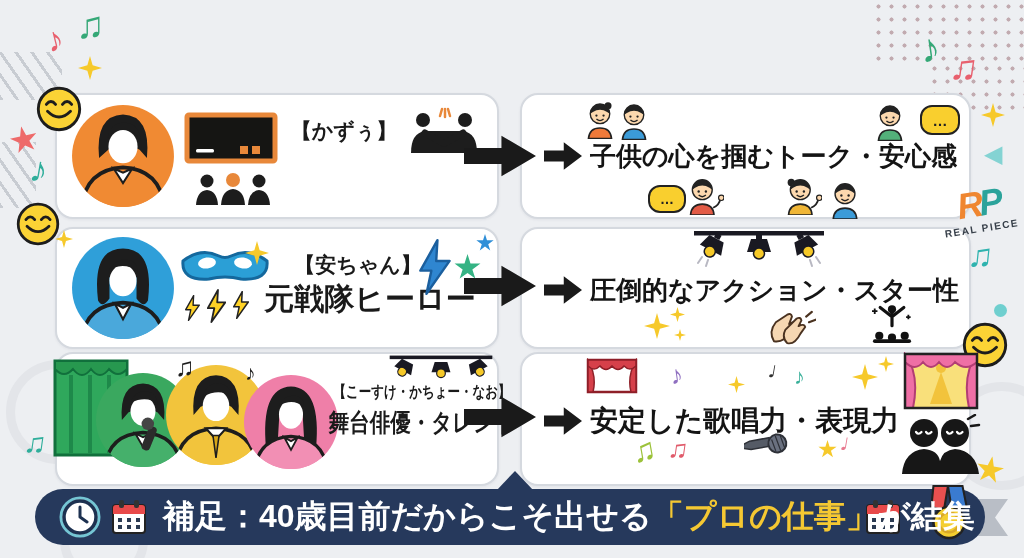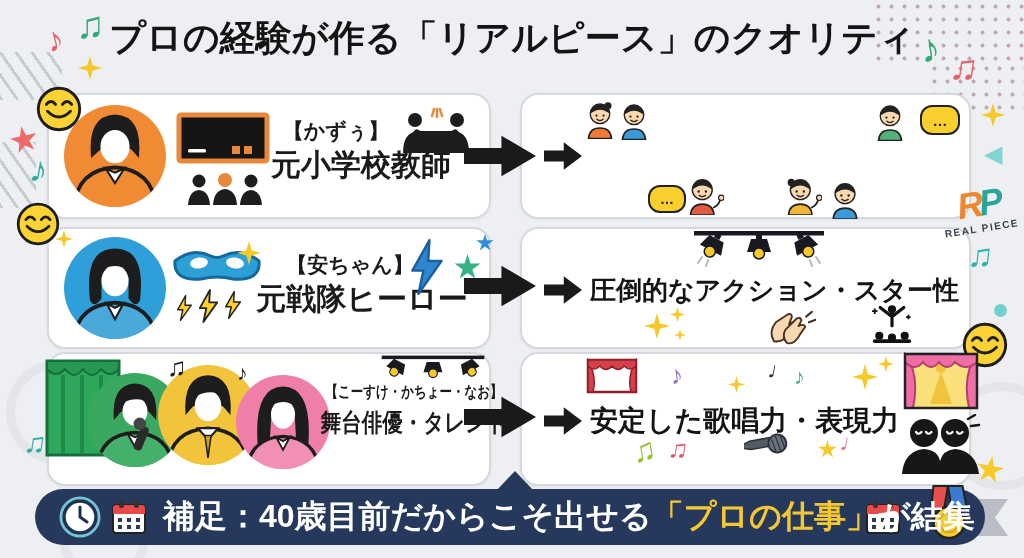--- a/index.html
+++ b/index.html
@@ -1,21 +1,21 @@
 <!DOCTYPE html>
 <html><head>
 <meta charset="utf-8">
 <style>
   html,body{margin:0;padding:0;}
   .canvas{position:relative;width:1024px;height:558px;background:#edeff2;overflow:hidden;
     font-family:"Liberation Sans","DejaVu Sans",sans-serif;color:#1a1a1a;}
   .abs{position:absolute;}
   .title{top:14px;left:0;width:1024px;text-align:center;font-size:36px;font-weight:900;letter-spacing:0px;color:#141414;z-index:3;}
   .box{position:absolute;background:#fff;border:2px solid #d5d9df;border-radius:18px;box-shadow:0 1px 3px rgba(30,40,60,.06);z-index:2;}
-  .box-l{left:47px;width:440px;}
+  .box-l{left:55px;width:440px;}
   .box-r{left:520px;width:447px;}
   .pill{position:absolute;background:#26395c;color:#fff;border-radius:19px;text-align:center;
     font-weight:900;font-size:21px;line-height:36px;height:36px;z-index:7;}
   .big-arrow{position:absolute;width:72px;height:44px;background:#1a1a1a;z-index:5;
     clip-path:polygon(0 32%,52% 32%,52% 4%,100% 50%,52% 96%,52% 68%,0 68%);}
   .mini-arrow{position:absolute;width:38px;height:30px;background:#1a1a1a;
     clip-path:polygon(0 32%,52% 32%,52% 4%,100% 50%,52% 96%,52% 68%,0 68%);}
   .name-label{position:absolute;font-weight:900;font-size:21px;white-space:nowrap;transform:translateX(-50%);}
   .career{position:absolute;font-weight:900;font-size:30px;white-space:nowrap;transform:translateX(-50%);}
   .strength{position:absolute;font-weight:900;font-size:26px;white-space:nowrap;color:#141414;}
@@ -52,21 +52,20 @@
 <div class="canvas">
 
   <div class="dotpat" style="left:872px;top:0;width:152px;height:62px;"></div>
   <div class="dotpat" style="left:928px;top:62px;width:96px;height:52px;"></div>
   <div class="diag" style="left:0;top:52px;width:62px;height:48px;"></div>
   <div class="diag" style="left:0;top:142px;width:36px;height:66px;"></div>
   <div class="wmcircle" style="left:6px;top:360px;width:86px;height:86px;"></div>
   <div class="wmcircle" style="left:60px;top:496px;width:70px;height:70px;"></div>
   <div class="wmcircle" style="left:948px;top:382px;width:90px;height:90px;"></div>
 
-  <div class="abs title">プロの経験が作る「リアルピース」のクオリティ</div>
 
   <span class="note" style="left:46px;top:22px;font-size:34px;color:#e8606e;transform:rotate(-14deg);">♪</span>
   <span class="note" style="left:76px;top:6px;font-size:38px;color:#35a877;">♫</span>
   <div class="sparkle4" style="left:78px;top:56px;width:24px;height:24px;"></div>
   <span class="note" style="left:920px;top:28px;font-size:40px;color:#35a877;transform:rotate(-8deg);">♪</span>
   <span class="note" style="left:950px;top:48px;font-size:38px;color:#e8606e;transform:rotate(8deg);">♫</span>
 
   <div class="abs" style="left:36px;top:86px;z-index:6;">
     <svg viewBox="0 0 40 40" width="46" height="46">
         <circle cx="20" cy="20" r="18" fill="#fbd335" stroke="#1d1d1d" stroke-width="2.5"></circle>
@@ -131,21 +130,20 @@
       <svg viewBox="0 0 76 32" width="76" height="32">
         <circle cx="12" cy="8" r="6.5" fill="#1d1d1d"></circle>
           <path d="M1 32 Q2 18 12 17 Q22 18 23 32 Z" fill="#1d1d1d"></path>
         <circle cx="38" cy="7" r="7" fill="#e8883a"></circle>
           <path d="M26 32 Q27 17 38 16 Q49 17 50 32 Z" fill="#1d1d1d"></path>
         <circle cx="64" cy="8" r="6.5" fill="#1d1d1d"></circle>
           <path d="M53 32 Q54 18 64 17 Q74 18 75 32 Z" fill="#1d1d1d"></path>
       </svg>
     </div>
     <div class="name-label" style="left:287px;top:22px;">【かずぅ】</div>
-    <div class="career" style="left:312px;top:50px;">元小学校教師</div>
     <div class="abs" style="left:352px;top:12px;">
       <svg viewBox="0 0 70 46" width="70" height="46">
         <path d="M31 9 l2 -7 M36 10 l0 -8 M41 9 l-2 -7" stroke="#e8883a" stroke-width="2.5" stroke-linecap="round"></path>
         <circle cx="14" cy="13" r="7" fill="#1d1d1d"></circle>
           <circle cx="56" cy="13" r="7" fill="#1d1d1d"></circle>
         <path d="M2 46 Q2 26 16 24 L54 24 Q68 26 68 46 Z" fill="#1d1d1d"></path>
         <path d="M16 26 L34 36 M54 26 L36 36" stroke="#1d1d1d" stroke-width="7" stroke-linecap="round"></path>
       </svg>
     </div>
   </div>
@@ -179,20 +177,21 @@
           <circle cx="18" cy="14" r="11" fill="#fcd8ae" stroke="#222" stroke-width="1.5"></circle>
           <path d="M7 14 a11 11 0 0 1 22 0 l-3 -2 q-8 -5 -16 0 z" fill="#222"></path>
           <circle cx="14" cy="16" r="1.3" fill="#222"></circle>
           <circle cx="22" cy="16" r="1.3" fill="#222"></circle>
           <path d="M14 20 q4 3.5 8 0" fill="none" stroke="#222" stroke-width="1.5"></path>
           <path d="M5 42 q1 -12 13 -12 q12 0 13 12 Z" fill="#53b07a" stroke="#222" stroke-width="1.8"></path>
         </svg>
     </div>
     <div class="bubble" style="left:398px;top:10px;width:36px;height:26px;font-size:15px;">…</div>
     <div class="mini-arrow" style="left:22px;top:46px;"></div>
+    <div class="strength" style="left:68px;top:44px;">子供の心を掴むトーク・安心感</div>
     <div class="bubble" style="left:126px;top:90px;width:34px;height:24px;font-size:14px;">…</div>
     <div class="abs" style="left:164px;top:82px;">
       <svg viewBox="0 0 42 42" width="38" height="38">
           <circle cx="18" cy="14" r="11" fill="#fcd8ae" stroke="#222" stroke-width="1.5"></circle>
           <path d="M7 14 a11 11 0 0 1 22 0 l-3 -2 q-8 -5 -16 0 z" fill="#222"></path>
           <circle cx="14" cy="16" r="1.3" fill="#222"></circle>
           <circle cx="22" cy="16" r="1.3" fill="#222"></circle>
           <path d="M14 20 q4 3.5 8 0" fill="none" stroke="#222" stroke-width="1.5"></path>
           <path d="M5 42 q1 -12 13 -12 q12 0 13 12 Z" fill="#e25b46" stroke="#222" stroke-width="1.8"></path>
           <path d="M30 34 q7 -3 8 -10" fill="none" stroke="#222" stroke-width="2"></path>

